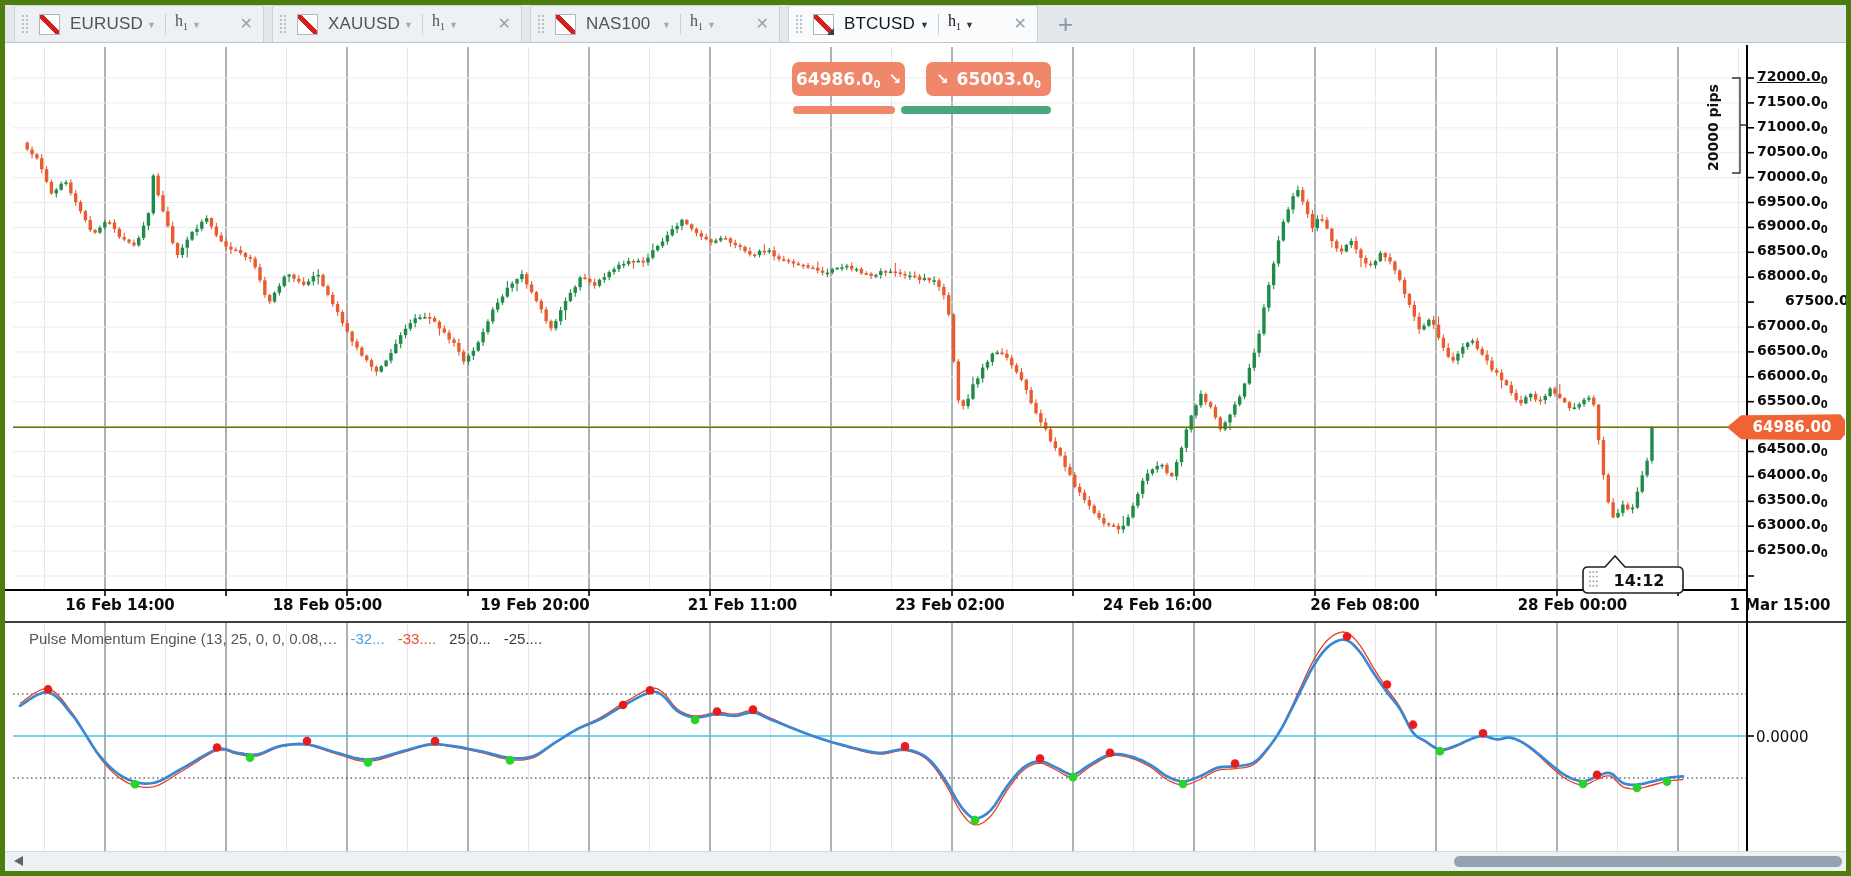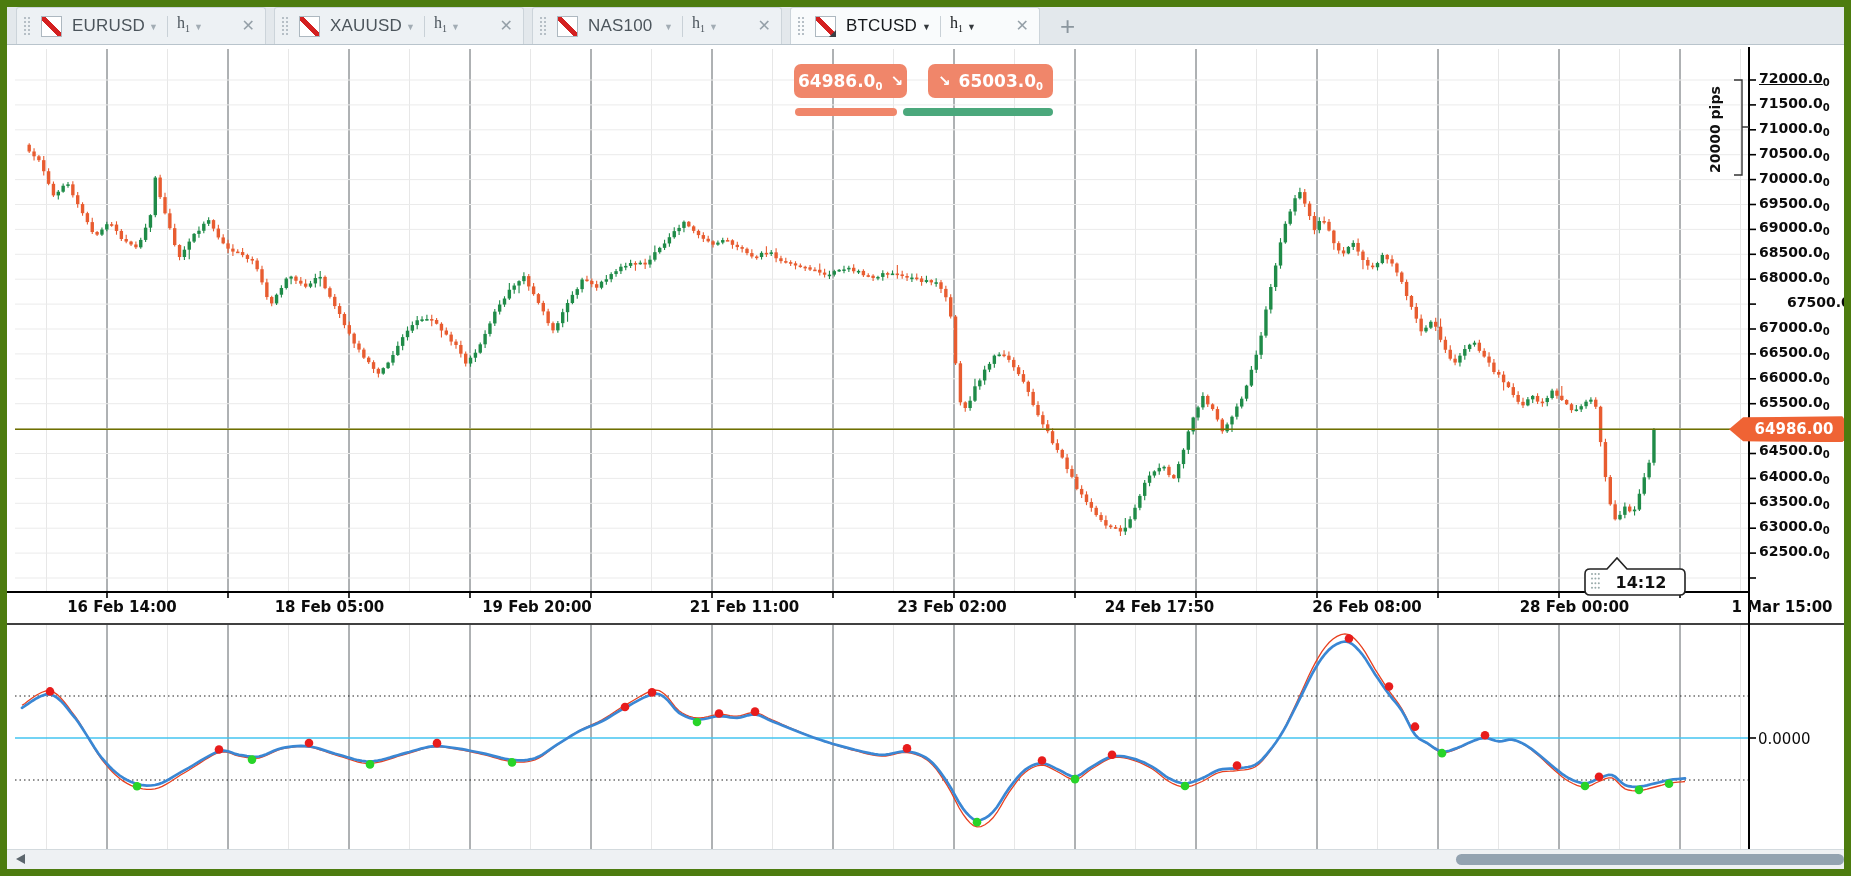--- a/index.html
+++ b/index.html
@@ -1,16 +1,16 @@
 <!DOCTYPE html>
 <html><head>
 <meta charset="utf-8">
 <style>
   html,body{margin:0;padding:0;background:#cfd6db;font-family:"Liberation Sans",sans-serif;}
-  #app{position:relative;width:1851px;height:876px;background:#fff;border:7px solid #4d7c0f;box-sizing:border-box;overflow:hidden;}
+  #app{position:relative;width:1851px;height:876px;background:#fff;border:5px solid #4d7c0f;box-sizing:border-box;overflow:hidden;}
 
   
   #tabbar{position:absolute;top:0;left:0;width:100%;height:38px;background:#e3e8ec;border-bottom:1px solid #b9c4cc;box-sizing:border-box;display:flex;align-items:stretch;padding-left:9px;}
   .tab{display:flex;align-items:center;width:250px;flex:0 0 250px;margin-right:8px;background:#edf1f4;border:1px solid #ccd4da;border-bottom:none;border-radius:3px 3px 0 0;padding:0 10px 0 6px;box-sizing:border-box;color:#4c555c;cursor:default;}
   .tab.active{background:#f9fbfc;color:#15181b;}
   .grip{width:9px;height:21px;background-image:radial-gradient(#b6bfc6 1.1px,transparent 1.2px);background-size:4px 4px;flex:0 0 9px;}
   .tab-icon{width:21px;height:21px;flex:0 0 21px;margin:0 10px 0 9px;border:1px solid #adb8c0;box-sizing:border-box;position:relative;background:linear-gradient(45deg,#fff 42%,#d42020 42%,#d42020 58%,#fff 58%);}
   .tab.active .tab-icon::after{content:"";position:absolute;right:-1px;bottom:-1px;border-left:7px solid transparent;border-bottom:7px solid #3a3f44;}
   .tab-label{font-size:17px;min-width:72px;letter-spacing:.2px;}
   .caret{font-size:9px;color:#a2acb4;margin:2px 9px 0 4px;}
@@ -977,40 +977,41 @@
         <div class="plabel" style="left: 1752px; top: 473.2px;"><span>63000.0</span><span class="sub">0</span></div>
         <div class="plabel" style="left: 1752px; top: 498.1px;"><span>62500.0</span><span class="sub">0</span></div>
         <div class="plabel" style="left: 1856px; top: 523px;"><span>62000.0</span><span class="sub">0</span></div>
       </div>
     <div id="time-axis">
         <div class="tlabel" style="left: 115px; top: 553px;">16 Feb 14:00</div>
         <div class="tlabel" style="left: 322.5px; top: 553px;">18 Feb 05:00</div>
         <div class="tlabel" style="left: 530px; top: 553px;">19 Feb 20:00</div>
         <div class="tlabel" style="left: 737.5px; top: 553px;">21 Feb 11:00</div>
         <div class="tlabel" style="left: 945px; top: 553px;">23 Feb 02:00</div>
-        <div class="tlabel" style="left: 1152.5px; top: 553px;">24 Feb 17:50</div>
+        <div class="tlabel" style="left: 1152.5px; top: 553px;">24 Feb 16:00</div>
         <div class="tlabel" style="left: 1360px; top: 553px;">26 Feb 08:00</div>
         <div class="tlabel" style="left: 1567.5px; top: 553px;">28 Feb 00:00</div>
         <div class="tlabel" style="left: 1775px; top: 553px;">1 Mar 15:00</div>
       </div>
 
     <div class="qbtn" id="sell-btn" style="left: 787px; width: 113px; background: rgb(240, 134, 106);">
       <span><span>64986.0</span><span class="qsub">0</span></span>
       <span class="qarrow">↘</span>
     </div>
     <div class="qbtn" id="buy-btn" style="left: 921px; width: 125px; background: rgb(240, 134, 106);">
       <span class="qarrow">↘</span>
       <span><span>65003.0</span><span class="qsub">0</span></span>
     </div>
     <div class="qbar" id="sell-bar" style="left: 788px; width: 102px; background: rgb(240, 134, 106);"></div>
     <div class="qbar" id="buy-bar" style="left: 896px; width: 150px; background: rgb(75, 168, 124);"></div>
 
     <div id="price-tag" style="background: rgb(239, 99, 52); top: 371.297px;">64986.00</div>
     <div id="pips-label">20000 pips</div>
 
+    <div id="ind-title"><span style="margin-left:0">Pulse Momentum Engine (13, 25, 0, 0, 0.08,…</span><span style="color: rgb(79, 155, 216);">-32...</span><span style="color: rgb(232, 80, 42);">-33....</span><span style="color: rgb(58, 58, 58);">25.0...</span><span style="color: rgb(58, 58, 58);">-25....</span></div>
     <div id="zero-label">0.0000</div>
 
     <div id="scrollbar">
       <div id="scroll-left"></div>
       <div id="scroll-thumb"></div>
     </div>
   </div>
 </div>
 
 </body></html>

